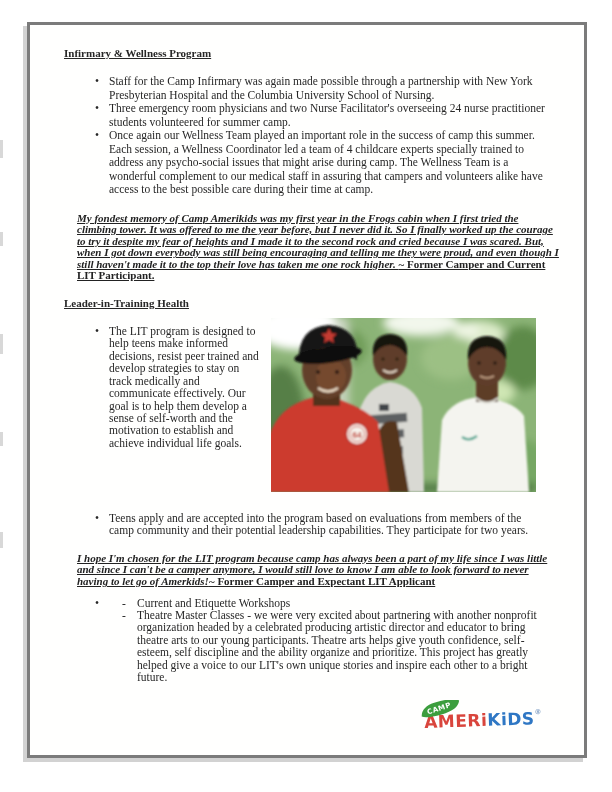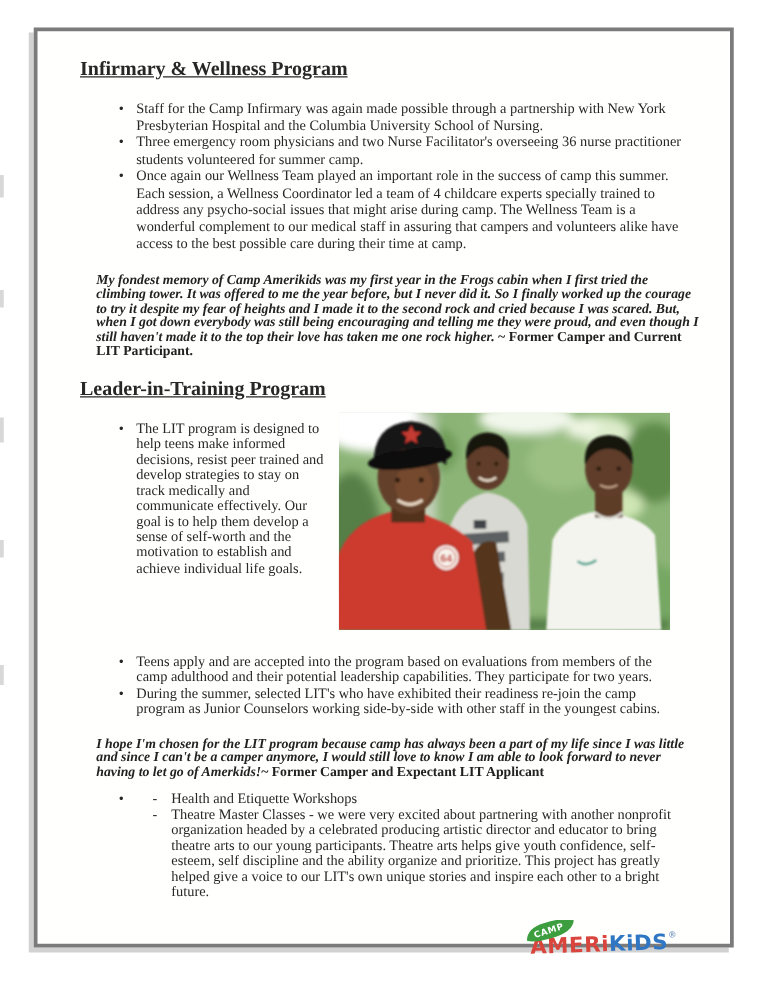--- a/index.html
+++ b/index.html
@@ -2,31 +2,31 @@
 <html><head>
 <meta charset="utf-8">
 <style>
   html,body{margin:0;padding:0;background:#ffffff;}
   .canvas{position:relative;width:612px;height:792px;background:#ffffff;overflow:hidden;
           font-family:"Liberation Serif","DejaVu Serif",serif;color:#272727;}
   .edge-artifact{position:absolute;left:0;width:3px;background:#c3c3c3;opacity:.65;}
   .page{position:absolute;left:27px;top:22px;width:560px;height:736px;box-sizing:border-box;
         background:#fffffe;border:3px solid #7b7b7b;box-shadow:-4px 4px 0 0 #d2d2d2;
         padding:22px 20px 0 34px;}
-  .heading{font-size:16px;font-weight:bold;text-decoration:underline;margin:0 0 3px 0;}
+  .heading{font-size:11px;font-weight:bold;text-decoration:underline;margin:0 0 3px 0;}
   .heading.lit{margin-top:15px;}
   ul.bullets{list-style:none;margin:16px;padding:0;font-size:11.5px;line-height:13.5px;}
   ul.bullets>li{position:relative;padding-left:29px;}
   ul.bullets>li::before{content:"\2022";position:absolute;left:15px;top:0;}
   .lit-area ul.bullets{line-height:12.4px;}
   ul.dash-list{list-style:none;margin:0;padding:0;}
   ul.dash-list>li{position:relative;padding-left:28px;}
   ul.dash-list>li::before{content:"-";position:absolute;left:13px;top:0;}
   .quote{font-size:11px;line-height:11.6px;font-weight:bold;font-style:italic;
-         margin:7px 4px 0 13px;color:#222;}
+         margin:7px 4px 0 13px;color:#222;text-decoration:underline;}
   .quote .attr{font-style:normal;}
   .clearfix::after{content:"";display:block;clear:both;}
   .photo{float:right;width:265px;height:174px;margin:-7px 28px 4px 10px;overflow:hidden;}
   .photo svg{display:block;width:100%;height:100%;}
   .footer-row{overflow:hidden;margin-top:1px;}
   .logo{float:right;margin-right:22px;position:relative;padding-top:10px;
         font-family:"DejaVu Sans",sans-serif;font-weight:bold;font-size:17px;
         letter-spacing:.5px;transform:rotate(-2deg);white-space:nowrap;}
   .logo .ameri{color:#d9453c;}
   .logo .kids{color:#2f77c4;}
@@ -41,27 +41,27 @@
   <div class="edge-artifact" style="top:232px;height:14px;"></div>
   <div class="edge-artifact" style="top:334px;height:20px;"></div>
   <div class="edge-artifact" style="top:432px;height:14px;"></div>
   <div class="edge-artifact" style="top:532px;height:16px;"></div>
 
   <div class="page">
 
     <div class="heading">Infirmary &amp; Wellness Program</div>
     <ul class="bullets">
       <li>Staff for the Camp Infirmary was again made possible through a partnership with New York Presbyterian Hospital and the Columbia University School of Nursing.</li>
-      <li>Three emergency room physicians and two Nurse Facilitator's overseeing 36 nurse practitioner students volunteered for summer camp.</li>
+      <li>Three emergency room physicians and two Nurse Facilitator's overseeing 24 nurse practitioner students volunteered for summer camp.</li>
       <li>Once again our Wellness Team played an important role in the success of camp this summer. Each session, a Wellness Coordinator led a team of 4 childcare experts specially trained to address any psycho-social issues that might arise during camp. The Wellness Team is a wonderful complement to our medical staff in assuring that campers and volunteers alike have access to the best possible care during their time at camp.</li>
     </ul>
 
     <p class="quote"><span>My fondest memory of Camp Amerikids was my first year in the Frogs cabin when I first tried the climbing tower.  It was offered to me the year before, but I never did it.  So I finally worked up the courage to try it despite my fear of heights and I made it to the second rock and cried because I was scared.  But, when I got down everybody was still being encouraging and telling me they were proud, and even though I still haven't made it to the top their love has taken me one rock higher. </span><span class="attr">~ Former Camper and Current LIT Participant.</span></p>
 
-    <div class="heading lit">Leader-in-Training Program</div>
+    <div class="heading lit">Leader-in-Training Health</div>
 
     <div class="lit-area">
       <div class="clearfix">
         <div class="photo">
           <svg viewBox="0 0 265 174" preserveAspectRatio="none">
             <defs>
               <filter id="b4" x="-30%" y="-30%" width="160%" height="160%">
                   <feGaussianBlur stdDeviation="4"></feGaussianBlur>
                 </filter>
               <filter id="b1" x="-20%" y="-20%" width="140%" height="140%">
@@ -126,30 +126,29 @@
                 <text x="86" y="119.5" font-size="8.5" font-weight="bold" fill="#c0392b" text-anchor="middle" font-family="Liberation Sans, sans-serif">64</text>
               </g>
             </g>
           </svg>
         </div>
         <ul class="bullets">
           <li>The LIT program is designed to help teens make informed decisions, resist peer trained and develop strategies to stay on track medically and communicate effectively.  Our goal is to help them develop a sense of self-worth and the motivation to establish and achieve individual life goals.</li>
         </ul>
       </div>
       <ul class="bullets" style="clear:both;">
-        <li>Teens apply and are accepted into the program based on evaluations from members of the camp adulthood and their potential leadership capabilities.  They participate for two years.</li>
-        <li>During the summer, selected LIT's who have exhibited their readiness re-join the camp program as Junior Counselors working side-by-side with other staff in the youngest cabins.</li>
+        <li>Teens apply and are accepted into the program based on evaluations from members of the camp community and their potential leadership capabilities.  They participate for two years.</li>
       </ul>
 
       <p class="quote" style="margin-top:5px;"><span>I hope I'm chosen for the LIT program because camp has always been a part of my life since I was little and since I can't be a camper anymore, I would still love to know I am able to look forward to never having to let go of Amerkids!</span><span class="attr">~ Former Camper and Expectant LIT Applicant</span></p>
 
       <ul class="bullets" style="margin-top:9px;">
         <li>
           <ul class="dash-list">
-            <li>Health and Etiquette Workshops</li>
+            <li>Current and Etiquette Workshops</li>
             <li>Theatre Master Classes - we were very excited about partnering with another nonprofit organization headed by a celebrated producing artistic director and educator to bring theatre arts to our young participants.   Theatre arts helps give youth confidence, self-esteem, self discipline and the ability organize and prioritize.  This project has greatly helped give a voice to our LIT's own unique stories and inspire each other to a bright future.</li>
           </ul>
         </li>
       </ul>
     </div>
 
     <div class="footer-row">
       <div class="logo">
         <span class="leaf">
           <svg width="42" height="18" viewBox="0 0 42 18">

